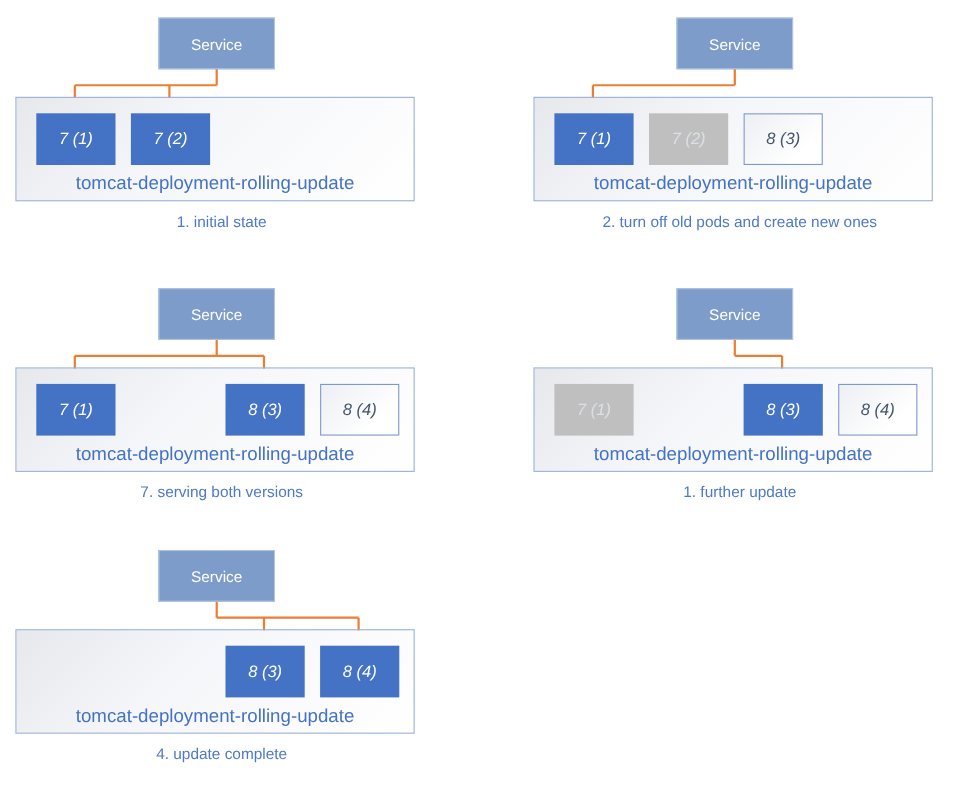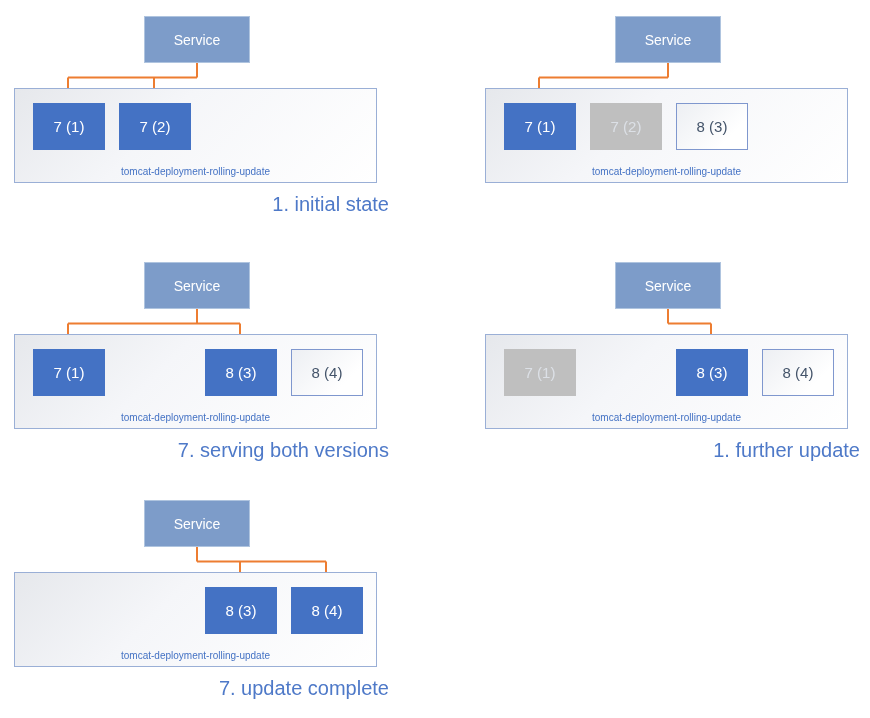--- a/index.html
+++ b/index.html
@@ -51,54 +51,55 @@
     background: linear-gradient(135deg, #e6e8ec 0%, #f5f6f9 40%, #ffffff 100%);
     box-sizing: border-box;
   }
   .deployment-label {
     position: absolute;
     left: 0;
     right: 0;
     bottom: 5px;
     text-align: center;
     color: var(--label-color);
-    font-size: 10px;
+    font-size: 17px;
   }
   .pod {
     position: absolute;
     top: 14px;
     width: 72px;
     height: 47px;
     display: flex;
     align-items: center;
     justify-content: center;
     font-size: 15px;
     box-sizing: border-box;
+    font-style: italic;
   }
   .pod.active {
     background: var(--pod-active);
     color: #ffffff;
   }
   .pod.inactive {
     background: var(--pod-inactive);
     color: var(--pod-inactive-text);
   }
   .pod.new {
     background: linear-gradient(135deg, #edeff3 0%, #ffffff 75%);
     border: 1.5px solid var(--pod-new-border);
     color: var(--pod-new-text);
   }
   .caption {
     position: absolute;
     left: 14px;
     top: 193px;
     width: 375px;
-    text-align: right;
+    text-align: center;
     color: var(--caption-color);
-    font-size: 20px;
+    font-size: 14px;
   }
   svg.arrows {
     position: absolute;
     left: 0;
     top: 0;
     overflow: visible;
     pointer-events: none;
   }
 </style>
 </head>
@@ -142,20 +143,21 @@
       <div class="pod active" style="left: 18px; width: 72px;">
             <span>7 (1)</span>
           </div>
           <div class="pod inactive" style="left: 104px; width: 72px;">
             <span>7 (2)</span>
           </div>
           <div class="pod new" style="left: 190px; width: 72px;">
             <span>8 (3)</span>
           </div>
         </div>
+      <div class="caption">2. turn off old pods and create new ones</div>
     </div>
   </div>
 
   <div class="panel" style="left: 0px; top: 246px;">
     <div class="inner" style="left: 0px;">
       <div class="service-box">
         <span>Service</span>
       </div>
       <svg class="arrows" width="435" height="234">
           <path d="M197,63 V77.5 M68,77.5 H240 M68,77.5 V95 M240,77.5 V95" fill="none" stroke="#ED7D31" stroke-width="2"></path>
@@ -215,16 +217,16 @@
         </svg>
       <div class="deployment-box">
         <div class="deployment-label">tomcat-deployment-rolling-update</div>
       <div class="pod active" style="left: 190px; width: 72px;">
             <span>8 (3)</span>
           </div>
           <div class="pod active" style="left: 276px; width: 72px;">
             <span>8 (4)</span>
           </div>
         </div>
-      <div class="caption">7. update complete</div>
+      <div class="caption">4. update complete</div>
     </div>
   </div>
 </div>
 
 </body></html>

